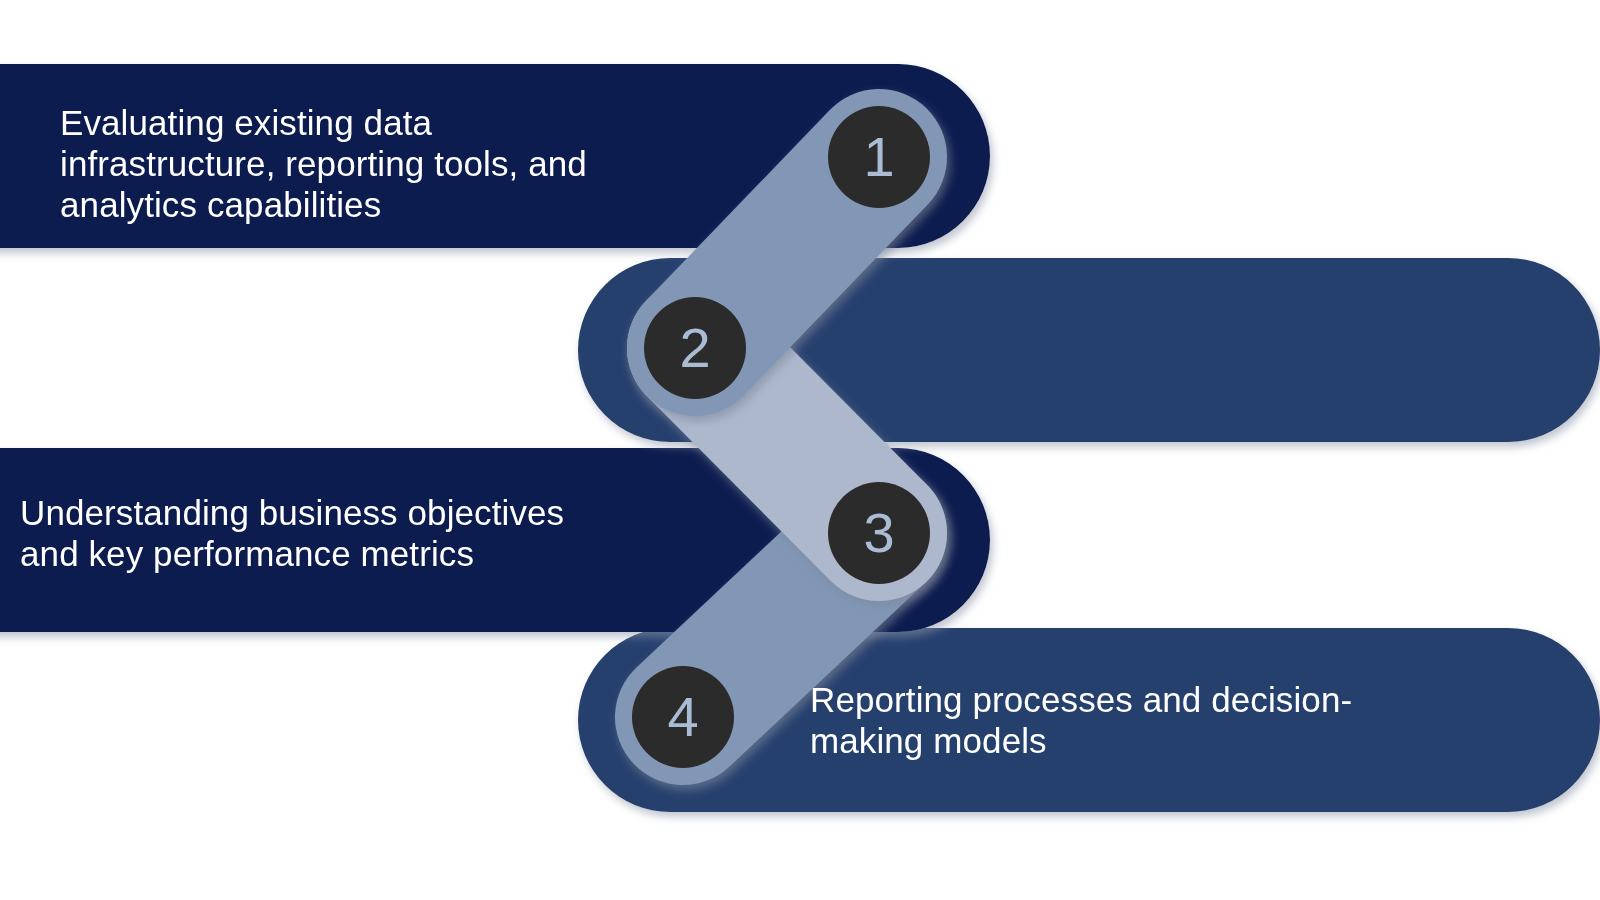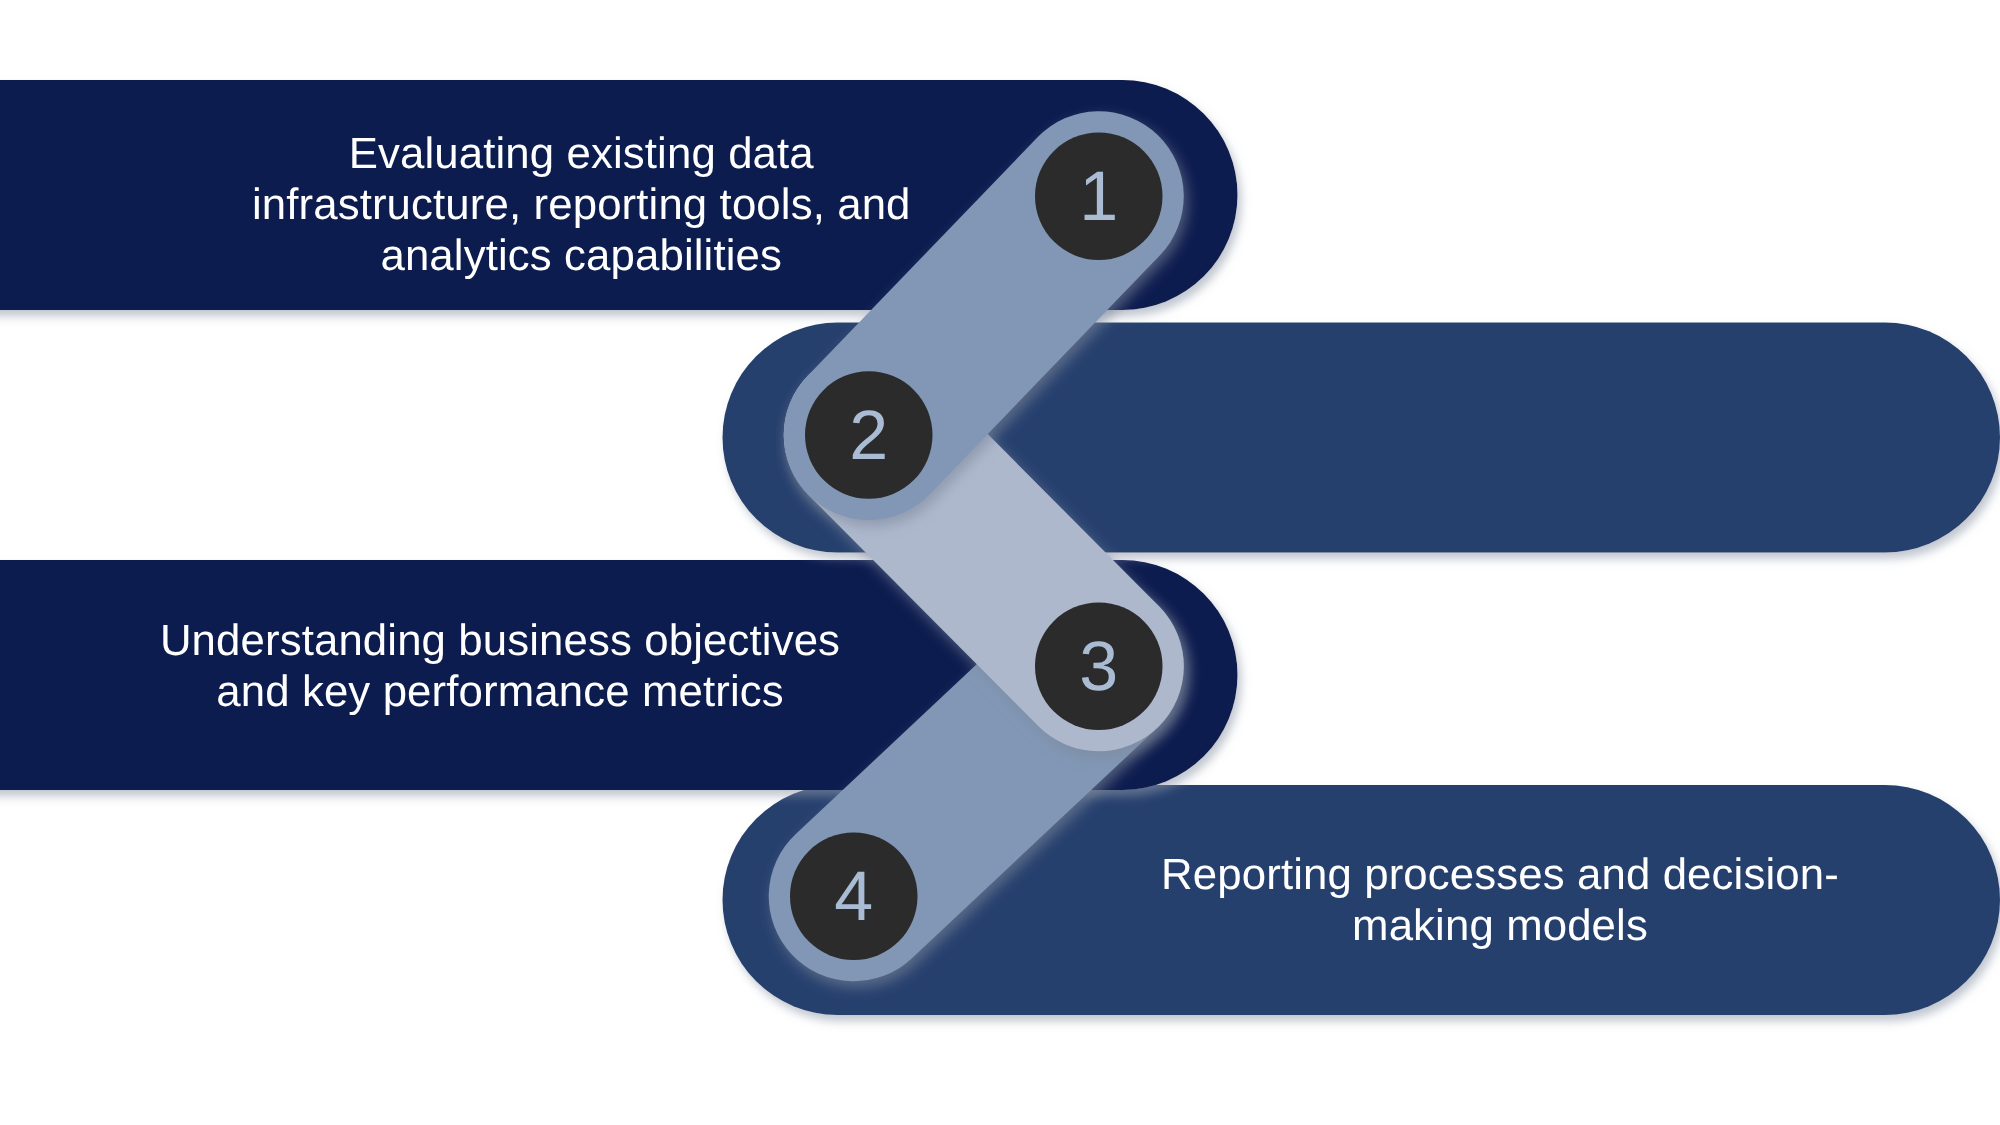--- a/index.html
+++ b/index.html
@@ -24,21 +24,20 @@
     left: 0;
     top: 0;
     width: 1600px;
     height: 900px;
   }
   .bar-label {
     position: absolute;
     color: #ffffff;
     font-size: 35px;
     line-height: 1.17;
-    text-align: center;
     font-weight: 400;
     letter-spacing: 0.1px;
     white-space: pre-line;
     pointer-events: none;
   }
   .step-number {
     position: absolute;
     width: 100px;
     height: 100px;
     display: flex;

